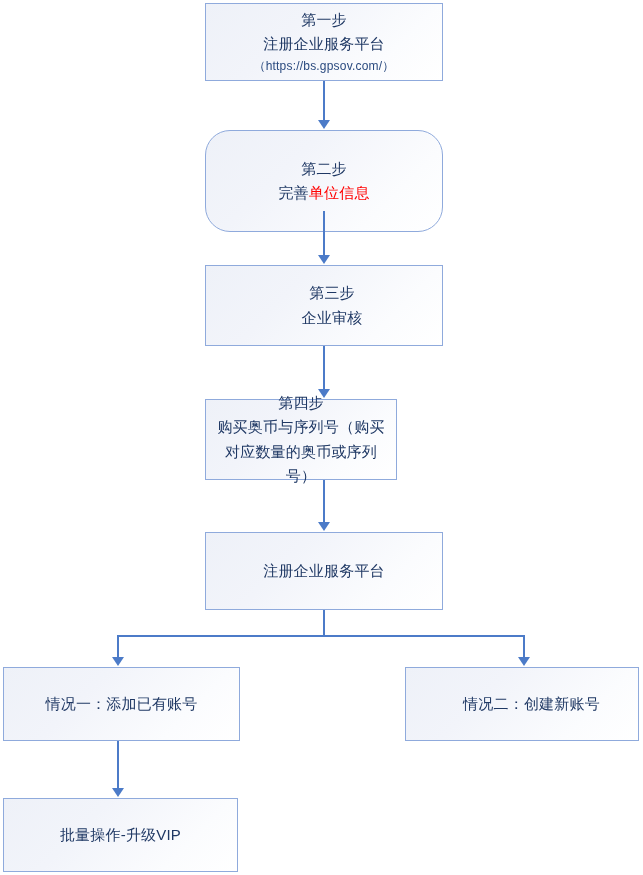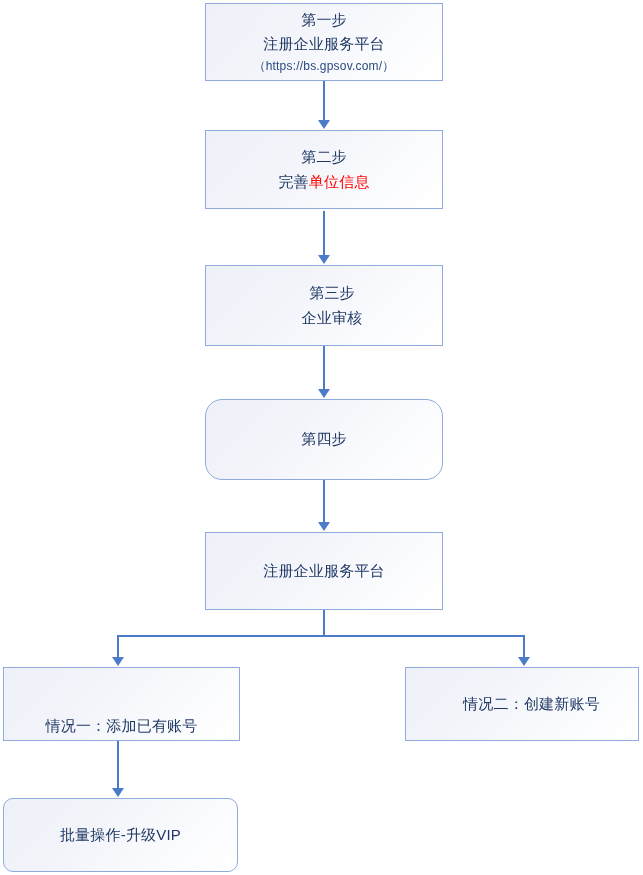--- a/index.html
+++ b/index.html
@@ -70,61 +70,62 @@
 <div id="canvas"></div>
 
 <div class="node" id="node-step1" style="left:205px; top:3px; width:238px; height:78px;">
   <div class="inner">
     <div>第一步</div>
     <div>注册企业服务平台</div>
     <div class="url-line">（https://bs.gpsov.com/）</div>
   </div>
 </div>
 
-<div class="node" id="node-step2" style="left:205px; top:130px; width:238px; height:79px;">
+<div class="node" id="node-step2" style="left:205px; top:130px; width:238px; height:102px;border-radius:25px;">
   <div class="inner">
     <div>第二步</div>
     <div>
       <span class="navy">完善</span><span class="red">单位信息</span>
     </div>
   </div>
 </div>
 
 <div class="node" id="node-step3" style="left:205px; top:265px; width:238px; height:81px;padding-left:26px;">
   <div class="inner">
     <div>第三步</div>
     <div>企业审核</div>
   </div>
 </div>
 
-<div class="node" id="node-step4" style="left:205px; top:399px; width:238px; height:81px;border-radius:17px;">
+<div class="node" id="node-step4" style="left:205px; top:399px; width:192px; height:81px;">
   <div class="inner">
     <div>第四步</div>
+    <div>购买奥币与序列号（购买对应数量的奥币或序列号）</div>
   </div>
 </div>
 
 <div class="node" id="node-step5" style="left:205px; top:532px; width:238px; height:78px;">
   <div class="inner">
     <div>注册企业服务平台</div>
   </div>
 </div>
 
-<div class="node" id="node-case1" style="left:3px; top:667px; width:237px; height:74px;align-items:flex-end;">
+<div class="node" id="node-case1" style="left:3px; top:667px; width:237px; height:74px;">
   <div class="inner">
     <div>情况一：添加已有账号</div>
   </div>
 </div>
 
 <div class="node" id="node-case2" style="left:405px; top:667px; width:234px; height:74px;padding-left:29px;">
   <div class="inner">
     <div>情况二：创建新账号</div>
   </div>
 </div>
 
-<div class="node" id="node-batch" style="left:3px; top:798px; width:235px; height:74px;border-radius:10px;">
+<div class="node" id="node-batch" style="left:3px; top:798px; width:235px; height:74px;">
   <div class="inner">
     <div>批量操作-升级VIP</div>
   </div>
 </div>
 
 <div class="line vline" style="left:323px; top:81px; height:40px;"></div>
 <div class="arrowhead" style="left:318px; top:120px;"></div>
 
 <div class="line vline" style="left:323px; top:211px; height:45px;"></div>
 <div class="arrowhead" style="left:318px; top:255px;"></div>

